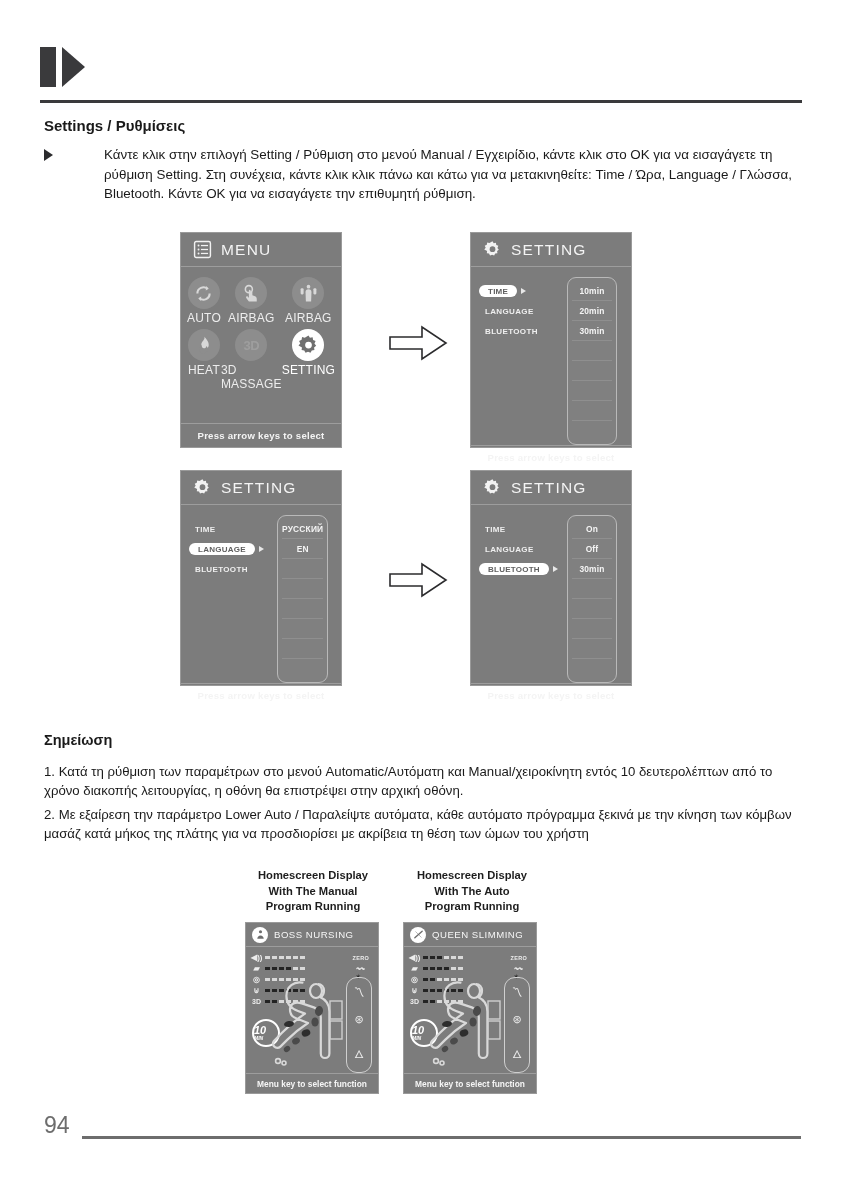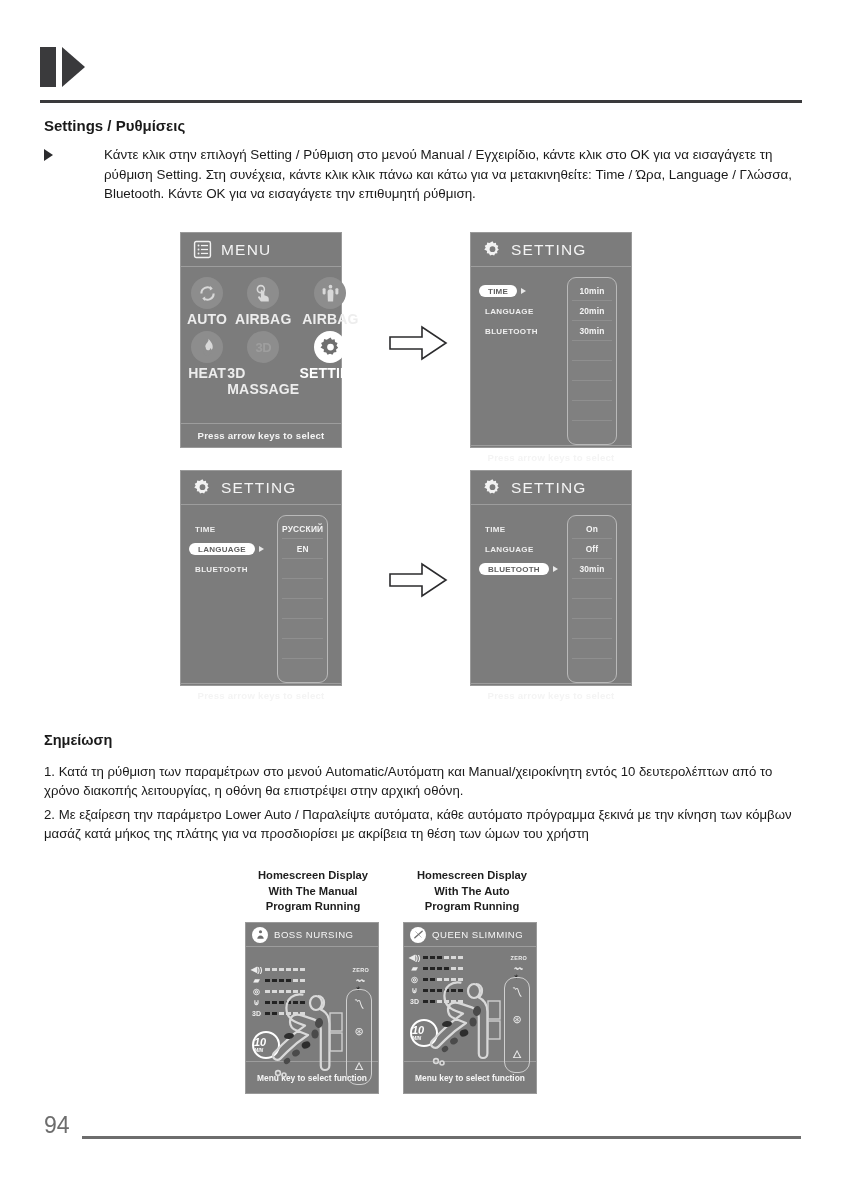--- a/index.html
+++ b/index.html
@@ -80,21 +80,21 @@
     row-gap:4px; padding:10px 6px 0 6px;
   }
   .menu-cell { display:flex; flex-direction:column; align-items:center; gap:2px; }
   .menu-ico {
     width:32px; height:32px; border-radius:50%;
     background:#8d8d8d;
     display:flex; align-items:center; justify-content:center;
     color:#d8d8d8;
   }
   .menu-ico.active { background:#ffffff; color:#6f6f6f; }
-  .menu-lbl { font-size:14px; font-weight:bold; letter-spacing:.2px; color:#ededed; }
+  .menu-lbl { font-size:12px; font-weight:normal; letter-spacing:.2px; color:#ededed; }
   .menu-cell.active .menu-lbl { color:#ffffff; }
   .ico3d { font-size:13px; font-weight:bold; color:#9e9e9e; letter-spacing:-.5px; }
 
   
   .set-wrap { display:flex; padding:10px 8px 0 8px; gap:4px; height:100%; }
   .set-left { width:84px; flex:0 0 auto; padding-top:4px; }
   .set-row { height:20px; display:flex; align-items:center; gap:4px; }
   .set-name {
     font-size:8px; font-weight:bold; letter-spacing:.35px; color:#efefef;
     padding:1px 6px;
@@ -155,21 +155,21 @@
     height:24px; flex:0 0 auto; display:flex; align-items:center; gap:6px;
     padding-left:6px; border-bottom:1px solid #9d9d9d;
   }
   .hp-ico {
     width:16px; height:16px; border-radius:50%; background:#ffffff;
     display:flex; align-items:center; justify-content:center; color:#6d6d6d;
   }
   .hp-title { font-size:9.6px; letter-spacing:.5px; color:#f6f6f6; }
   .hp-body { flex:1 1 auto; position:relative; }
   .hp-foot {
-    height:32px; flex:0 0 auto; border-top:1px solid #9d9d9d;
+    height:20px; flex:0 0 auto; border-top:1px solid #9d9d9d;
     display:flex; align-items:center; justify-content:center;
     font-size:8.4px; font-weight:bold; color:#f6f6f6;
   }
   .lvl-rows { position:absolute; left:5px; top:5px; }
   .lvl-row { height:11px; display:flex; align-items:center; gap:3px; }
   .lvl-ico { width:11px; font-size:8px; text-align:center; color:#ededed; font-weight:bold; }
   .dots { display:flex; gap:2.5px; align-items:center; }
   .dot { width:4.5px; height:2.5px; background:#d9d9d9; }
   .dot.on { background:#232323; }
   .timer {
@@ -438,21 +438,21 @@
   <div>Homescreen Display</div>
   <div>With The Manual</div>
   <div>Program Running</div>
 </div>
 <div class="home-cap" style="left:387px; top:868px;">
   <div>Homescreen Display</div>
   <div>With The Auto</div>
   <div>Program Running</div>
 </div>
 
-<div class="home-panel" style="left:245px; top:922px;gap:12px;">
+<div class="home-panel" style="left:245px; top:922px;">
   <div class="hp-head">
     <div class="hp-ico">
       <svg width="11" height="11" viewBox="0 0 24 24">
         <circle cx="12" cy="6" r="3.4" fill="#6d6d6d"></circle>
         <path d="M5 21c0-4 3.2-7 7-7s7 3 7 7z" fill="#6d6d6d"></path>
       </svg>
     </div>
     <span class="hp-title">BOSS NURSING</span>
   </div>
   <div class="hp-body">

